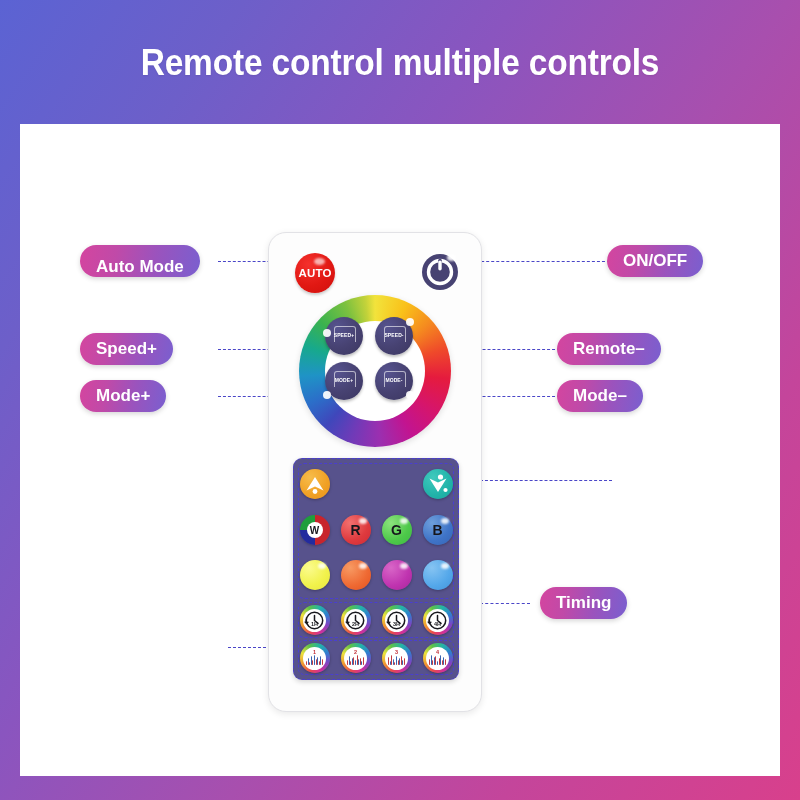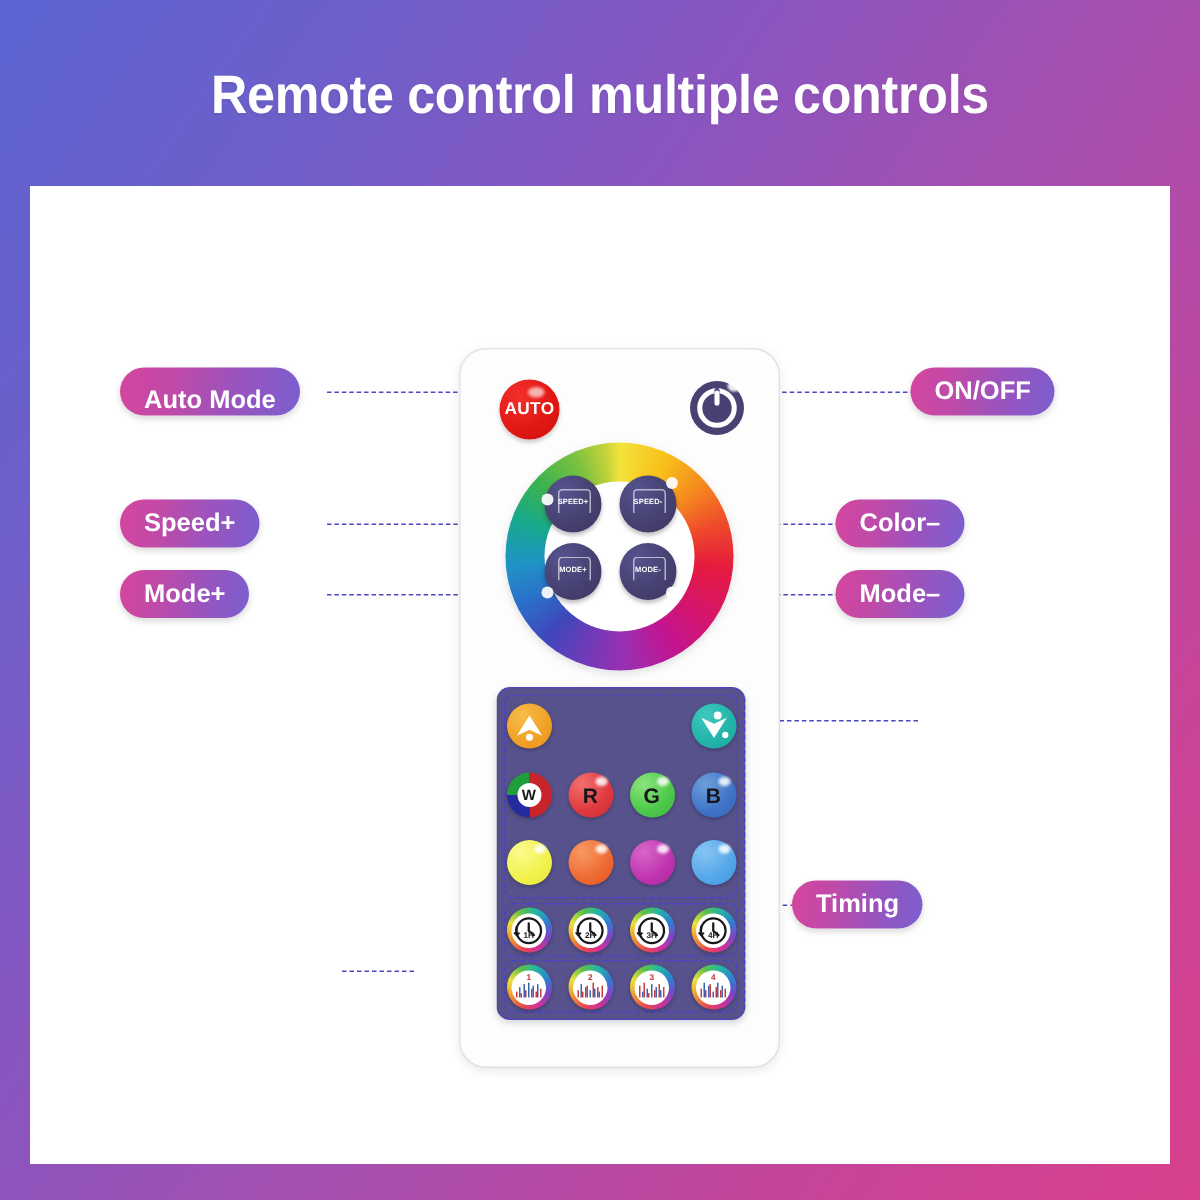--- a/index.html
+++ b/index.html
@@ -24,21 +24,20 @@
   
   .card{
     position:absolute;left:20px;top:124px;width:760px;height:652px;
     background:#ffffff;
   }
   
   .remote{
     position:absolute;left:268px;top:232px;width:212px;height:478px;
     background:#fdfdfd;border:1.5px solid #e2e2e6;border-radius:18px;
     box-shadow:0 2px 7px rgba(0,0,0,.09);
-    margin-left:38px;
   }
   
   .auto-btn{
     position:absolute;left:26px;top:20px;width:40px;height:40px;border-radius:50%;
     background:radial-gradient(circle at 34% 28%,#f4302c 0%,#e11813 55%,#cf0f0c 100%);
     display:flex;align-items:center;justify-content:center;
     box-shadow:0 2px 3px rgba(0,0,0,.2);
   }
   .auto-btn span{
     color:#fff;font-size:11.5px;font-weight:bold;letter-spacing:.2px;
@@ -402,22 +401,22 @@
     <span>Speed+</span>
   </div>
   <div class="lab" style="left:80px;top:380px;">
     <span>Mode+</span>
   </div>
 
   <div class="lab" style="left:607px;top:245px;">
     <span>ON/OFF</span>
   </div>
   <div class="lab" style="left:557px;top:333px;">
-    <span>Color–</span>
+    <span>Remote–</span>
   </div>
   <div class="lab" style="left:557px;top:380px;justify-content:flex-end;">
     <span>Mode–</span>
   </div>
-  <div class="lab" style="left:528px;top:587px;justify-content:center;">
+  <div class="lab" style="left:540px;top:587px;justify-content:center;">
     <span>Timing</span>
   </div>
 
 </div>
 
 </body></html>

